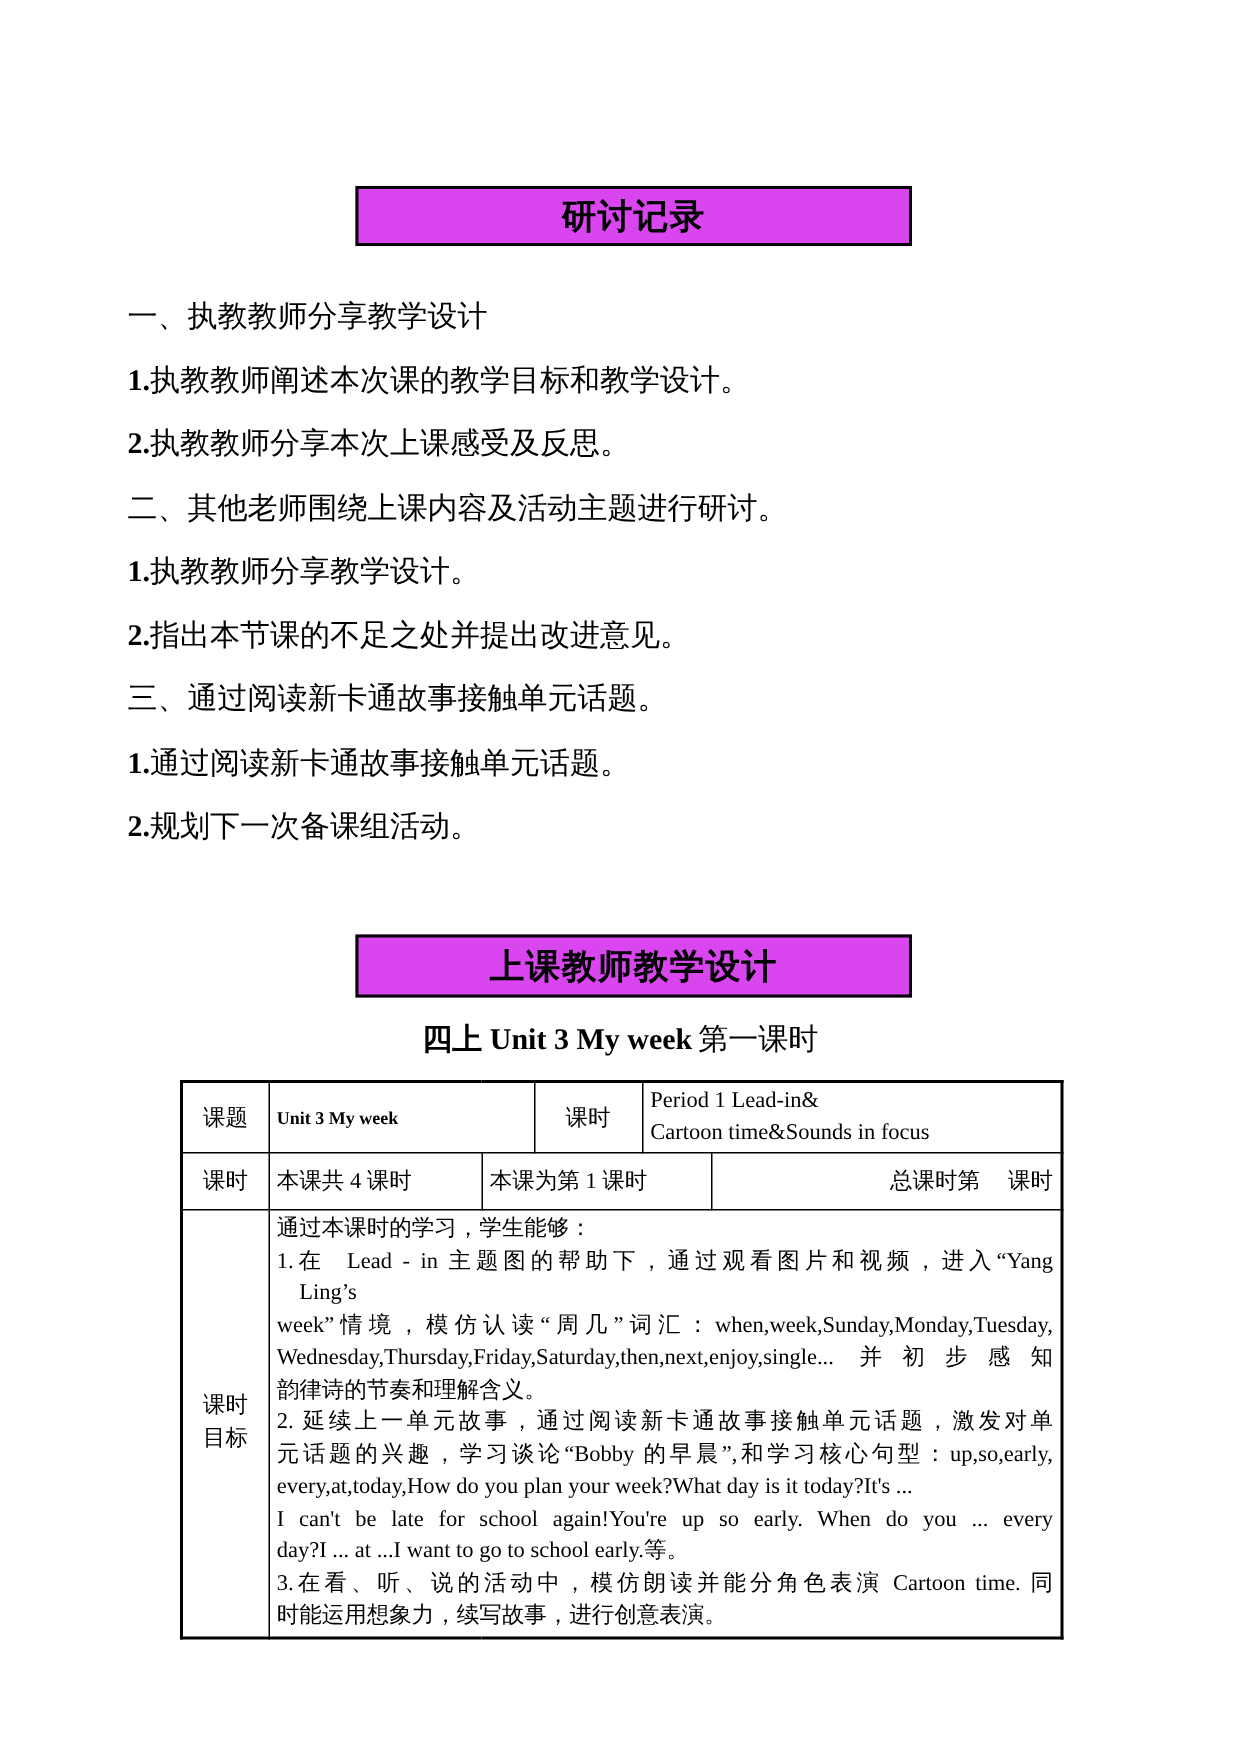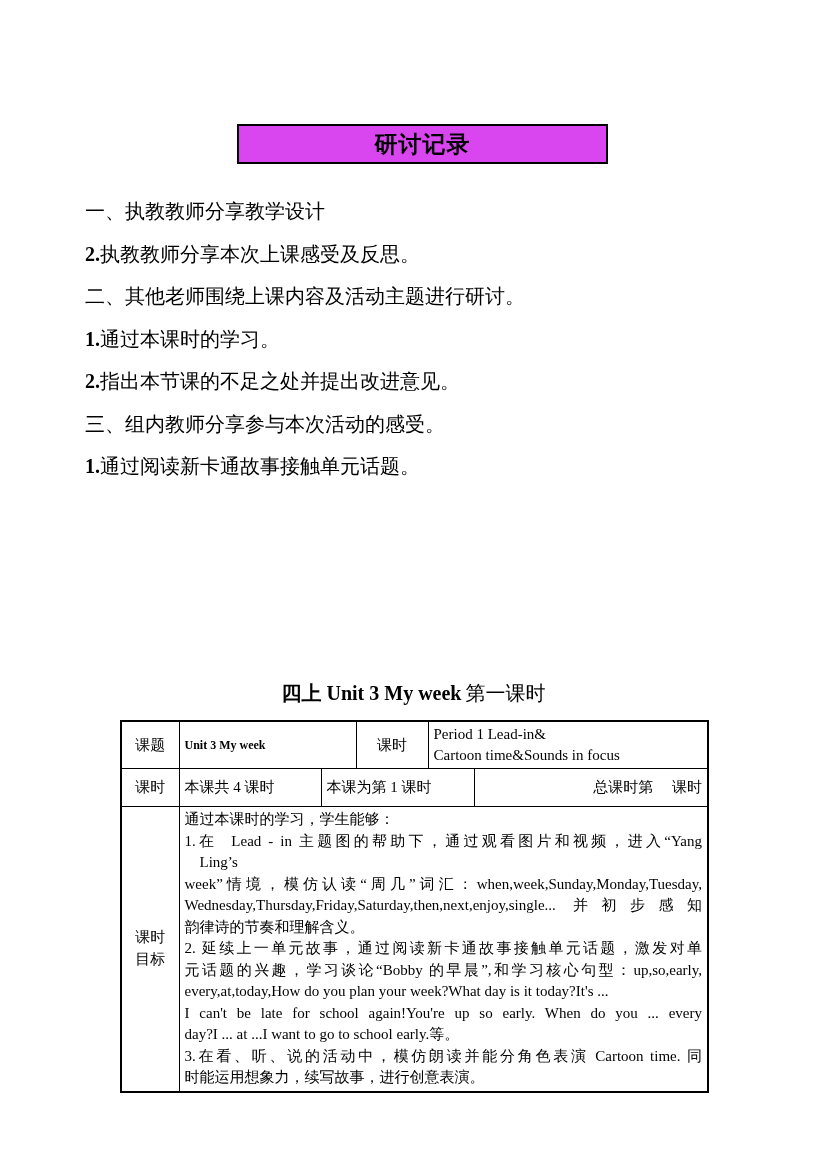--- a/index.html
+++ b/index.html
@@ -106,28 +106,33 @@
 <body>
 
 <div class="page">
 
   <div class="header-box" id="box1">
     <span>研讨记录</span>
   </div>
 
   <div class="discussion">
     <p class="disc-line"><b class="num"></b><span>一、执教教师分享教学设计</span></p>
+    <p class="disc-line"><b class="num">1.</b><span>执教教师阐述本次课的教学目标和教学设计。</span></p>
     <p class="disc-line"><b class="num">2.</b><span>执教教师分享本次上课感受及反思。</span></p>
     <p class="disc-line"><b class="num"></b><span>二、其他老师围绕上课内容及活动主题进行研讨。</span></p>
-    <p class="disc-line"><b class="num">1.</b><span>通过本课时的学习。</span></p>
+    <p class="disc-line"><b class="num">1.</b><span>执教教师分享教学设计。</span></p>
     <p class="disc-line"><b class="num">2.</b><span>指出本节课的不足之处并提出改进意见。</span></p>
-    <p class="disc-line"><b class="num"></b><span>三、组内教师分享参与本次活动的感受。</span></p>
+    <p class="disc-line"><b class="num"></b><span>三、通过阅读新卡通故事接触单元话题。</span></p>
     <p class="disc-line"><b class="num">1.</b><span>通过阅读新卡通故事接触单元话题。</span></p>
+    <p class="disc-line"><b class="num">2.</b><span>规划下一次备课组活动。</span></p>
   </div>
 
+  <div class="header-box" id="box2">
+    <span>上课教师教学设计</span>
+  </div>
 
   <div class="subtitle">
     <span class="b">四上 Unit 3 My week</span><span class="r">第一课时</span>
   </div>
 
   <table class="lesson-table">
     <colgroup>
       <col style="width:58px">
         <col style="width:142px">
         <col style="width:35px">

